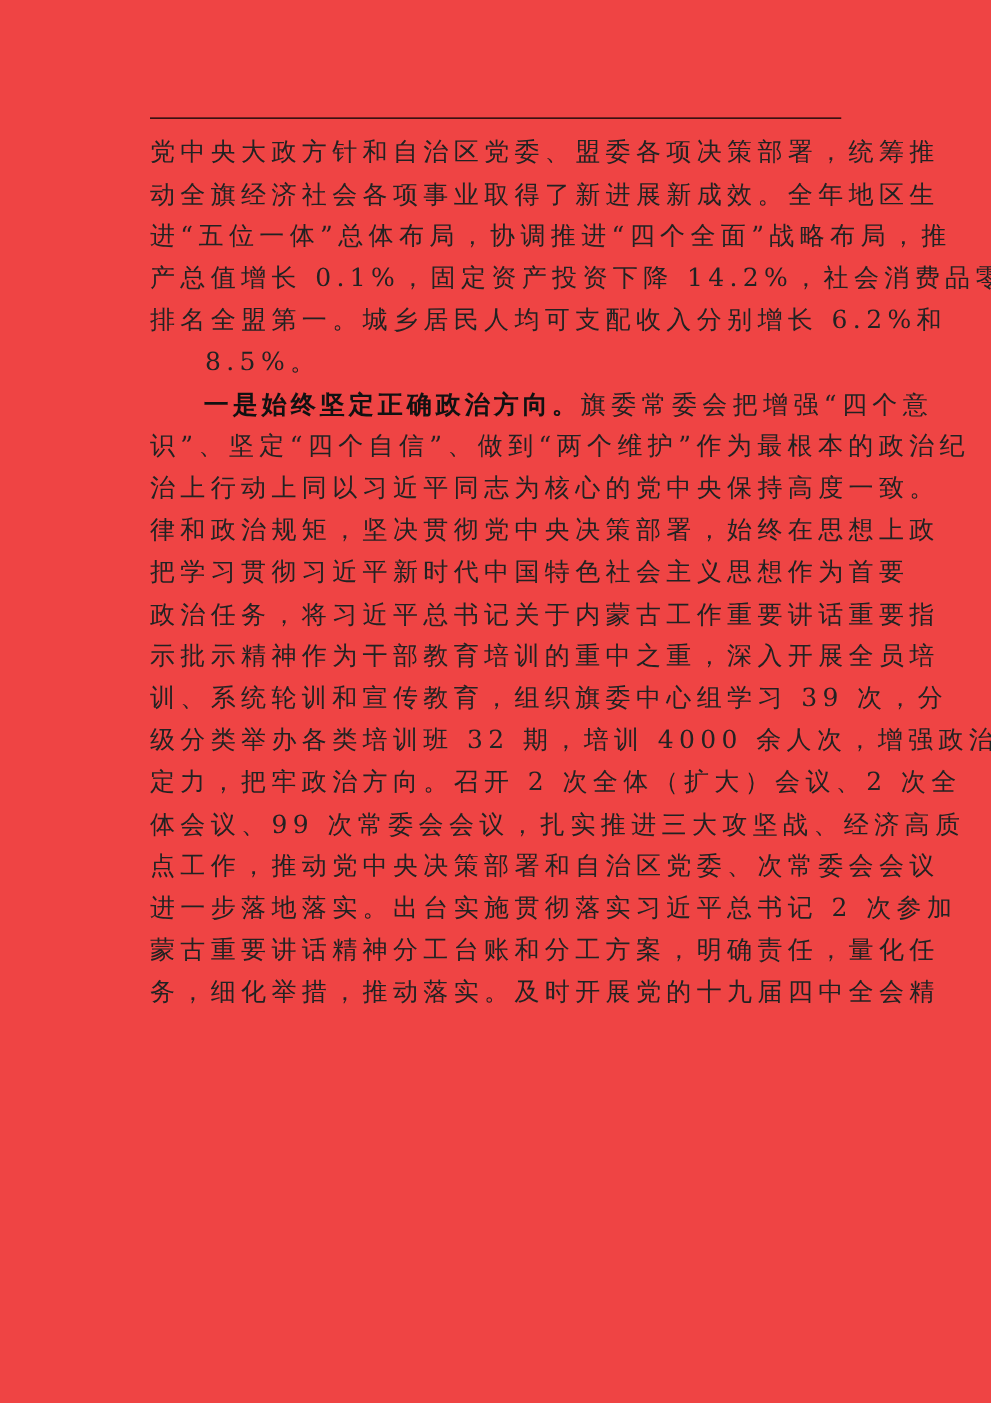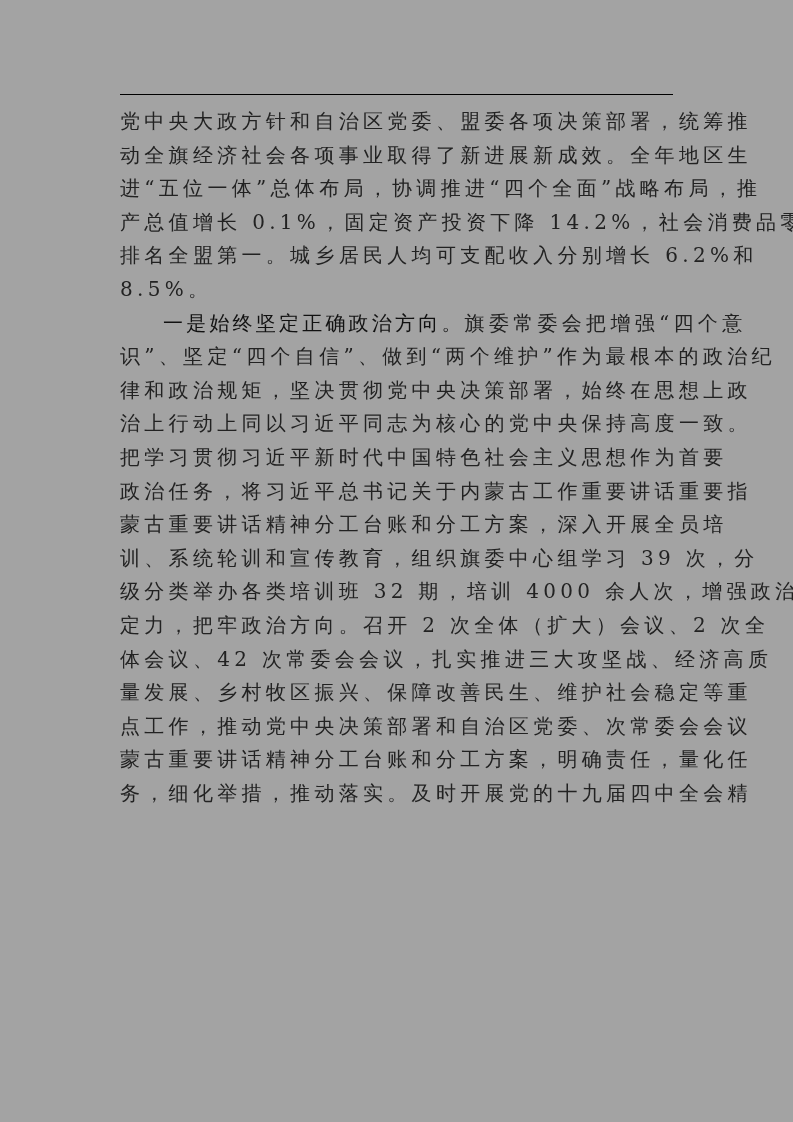--- a/index.html
+++ b/index.html
@@ -1,56 +1,56 @@
 <!DOCTYPE html>
 <html><head>
 <meta charset="utf-8">
 <style>
   html, body { margin: 0; padding: 0; background: #ffffff; }
   body { width: 793px; height: 1122px; position: relative; overflow: hidden; }
-  .page { position: absolute; left: 0; top: 0; width: 793px; height: 1122px; background: #a3a3a3; }
+  .page { position: absolute; left: 0; top: 0; width: 793px; height: 1122px; background: #ef4444; }
   .header-rule { position: absolute; left: 120px; top: 94px; width: 553px; height: 0; border-top: 1.3px solid #000; }
   .body-text {
     position: absolute; left: 120px; top: 105px; width: 553px;
     font-family: "DejaVu Serif", "Liberation Serif", serif;
     font-size: 20px; line-height: 33.6px; color: #222;
     letter-spacing: 4.3px;
   }
   .line { display: block; white-space: nowrap; height: 33.6px; text-align: justify; text-align-last: justify; }
-  .line.last { text-align-last: left; }
+  .line.last { text-align-last: left; margin-left: 44px; }
   .indent { padding-left: 43px; }
-  .lead { font-weight: normal; color: #111; letter-spacing: 3.2px; }
+  .lead { font-weight: bold; color: #111; letter-spacing: 3.2px; }
 </style>
 </head>
 <body>
 
 <div class="page">
   <div class="header-rule"></div>
 
   <div class="body-text">
     <div>
       <span class="line">党中央大政方针和自治区党委、盟委各项决策部署，统筹推</span>
       <span class="line">动全旗经济社会各项事业取得了新进展新成效。全年地区生</span>
       <span class="line">进“五位一体”总体布局，协调推进“四个全面”战略布局，推</span>
       <span class="line">产总值增长 0.1%，固定资产投资下降 14.2%，社会消费品零</span>
       <span class="line">排名全盟第一。城乡居民人均可支配收入分别增长 6.2%和</span>
       <span class="line last">8.5%。</span>
     </div>
 
     <div>
       <span class="line indent"><span class="lead">一是始终坚定正确政治方向。</span><span>旗委常委会把增强“四个意</span></span>
       <span class="line">识”、坚定“四个自信”、做到“两个维护”作为最根本的政治纪</span>
+      <span class="line">治上行动上同以习近平同志为核心的党中央保持高度一致。</span>
       <span class="line">律和政治规矩，坚决贯彻党中央决策部署，始终在思想上政</span>
-      <span class="line">治上行动上同以习近平同志为核心的党中央保持高度一致。</span>
       <span class="line">把学习贯彻习近平新时代中国特色社会主义思想作为首要</span>
       <span class="line">政治任务，将习近平总书记关于内蒙古工作重要讲话重要指</span>
-      <span class="line">蒙古重要讲话精神分工台账和分工方案，深入开展全员培</span>
+      <span class="line">示批示精神作为干部教育培训的重中之重，深入开展全员培</span>
       <span class="line">训、系统轮训和宣传教育，组织旗委中心组学习 39 次，分</span>
       <span class="line">级分类举办各类培训班 32 期，培训 4000 余人次，增强政治</span>
       <span class="line">定力，把牢政治方向。召开 2 次全体（扩大）会议、2 次全</span>
-      <span class="line">体会议、42 次常委会会议，扎实推进三大攻坚战、经济高质</span>
-      <span class="line">量发展、乡村牧区振兴、保障改善民生、维护社会稳定等重</span>
+      <span class="line">体会议、99 次常委会会议，扎实推进三大攻坚战、经济高质</span>
       <span class="line">点工作，推动党中央决策部署和自治区党委、次常委会会议</span>
+      <span class="line">进一步落地落实。出台实施贯彻落实习近平总书记 2 次参加</span>
       <span class="line">蒙古重要讲话精神分工台账和分工方案，明确责任，量化任</span>
       <span class="line">务，细化举措，推动落实。及时开展党的十九届四中全会精</span>
     </div>
   </div>
 </div>
 
 </body></html>

